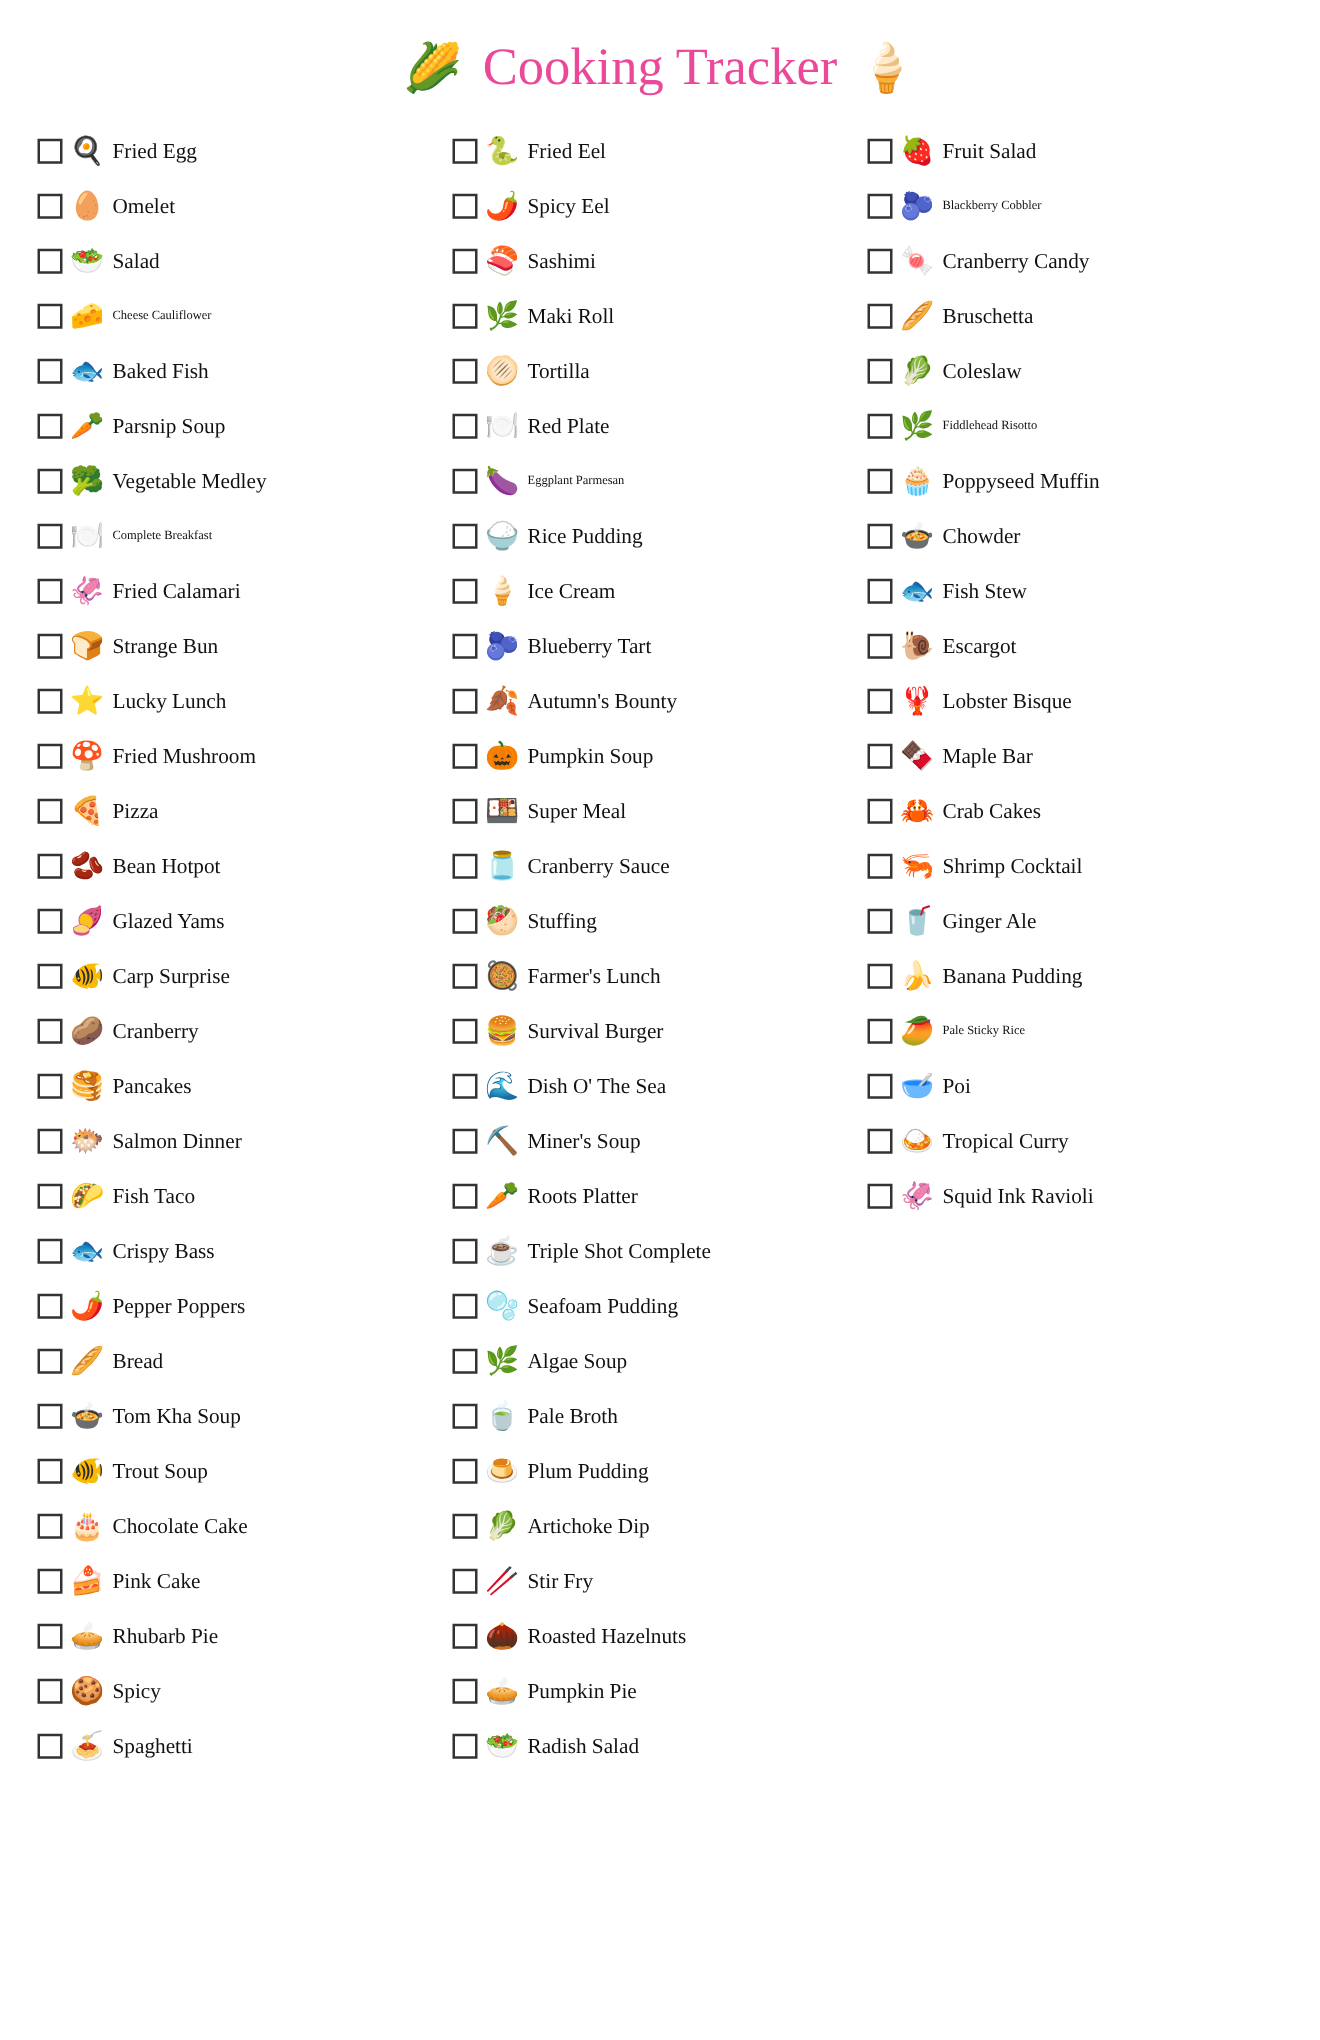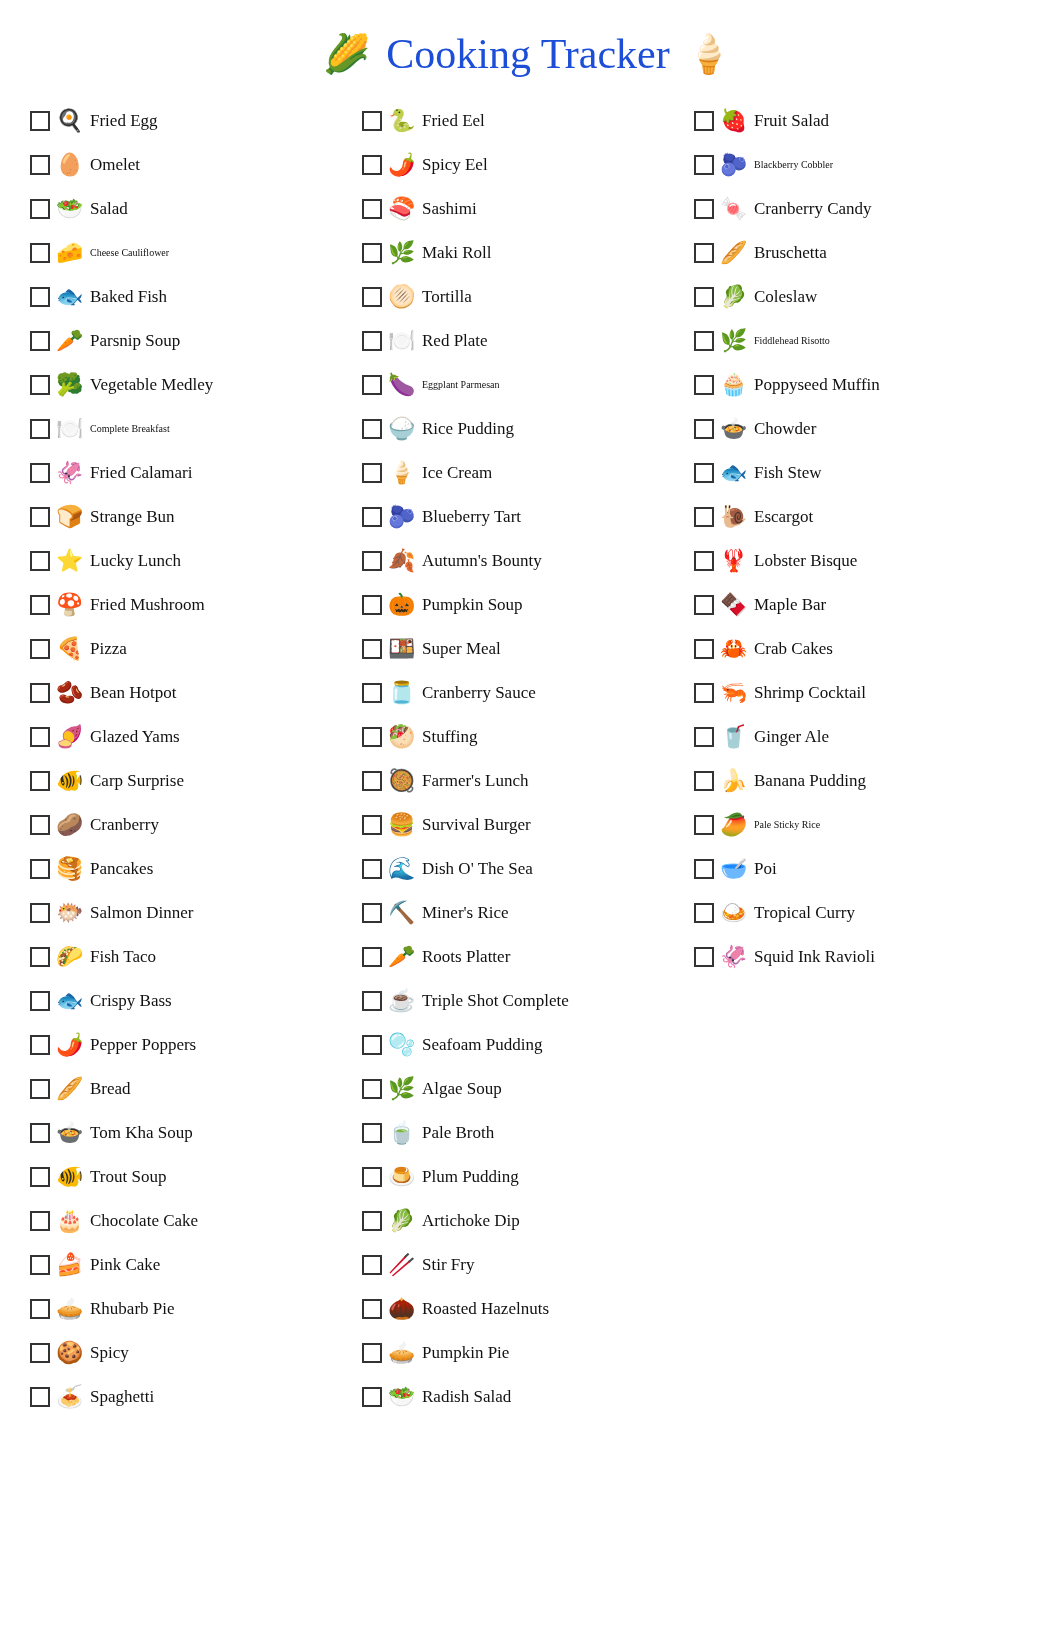--- a/index.html
+++ b/index.html
@@ -15,21 +15,21 @@
       align-items: center;
       justify-content: center;
       gap: 16px;
       margin-bottom: 24px;
       padding-top: 10px;
     }
     .header-title {
       font-size: 42px;
       font-weight: normal;
       font-family: 'Georgia', serif;
-      color: #1d4ed8;
+      color: #ec4899;
     }
     .header-icon {
       font-size: 38px;
     }
     .columns {
       display: flex;
       gap: 0px;
       align-items: flex-start;
     }
     .col {
@@ -321,21 +321,21 @@
         <span class="food-name">Survival Burger</span>
       </div>
       <div class="item">
         <span class="checkbox" title="Dish O' The Sea"></span>
         <span class="food-icon">🌊</span>
         <span class="food-name">Dish O' The Sea</span>
       </div>
       <div class="item">
         <span class="checkbox" title="Miner's Treat"></span>
         <span class="food-icon">⛏️</span>
-        <span class="food-name">Miner's Rice</span>
+        <span class="food-name">Miner's Soup</span>
       </div>
       <div class="item">
         <span class="checkbox" title="Roots Platter"></span>
         <span class="food-icon">🥕</span>
         <span class="food-name">Roots Platter</span>
       </div>
       <div class="item">
         <span class="checkbox" title="Triple Shot Espresso"></span>
         <span class="food-icon">☕</span>
         <span class="food-name">Triple Shot Complete</span>

